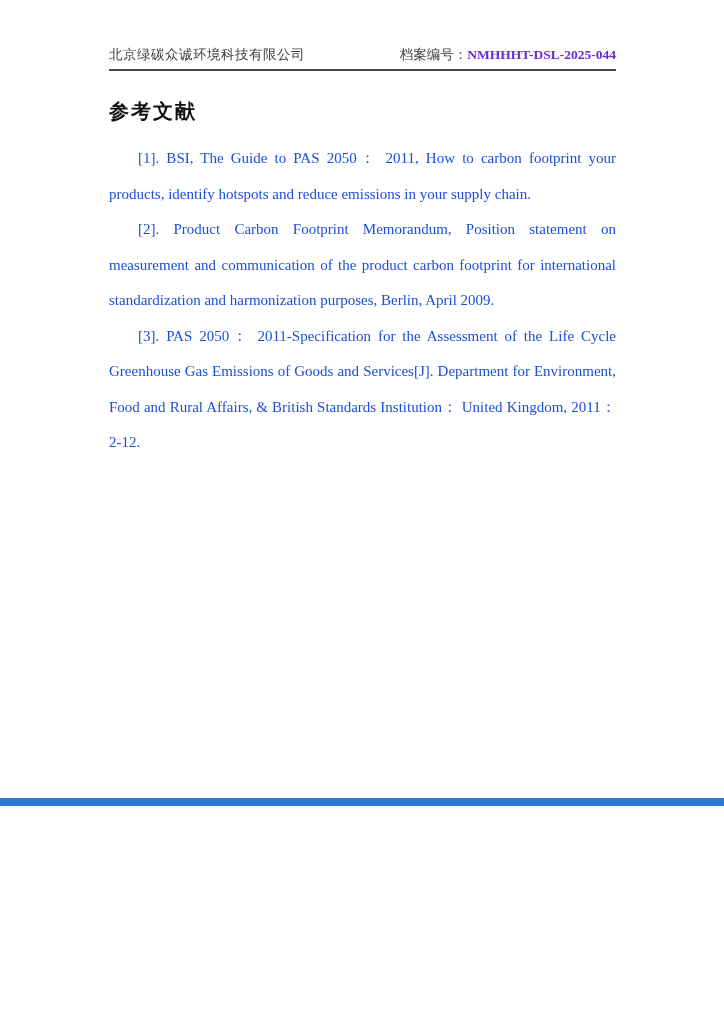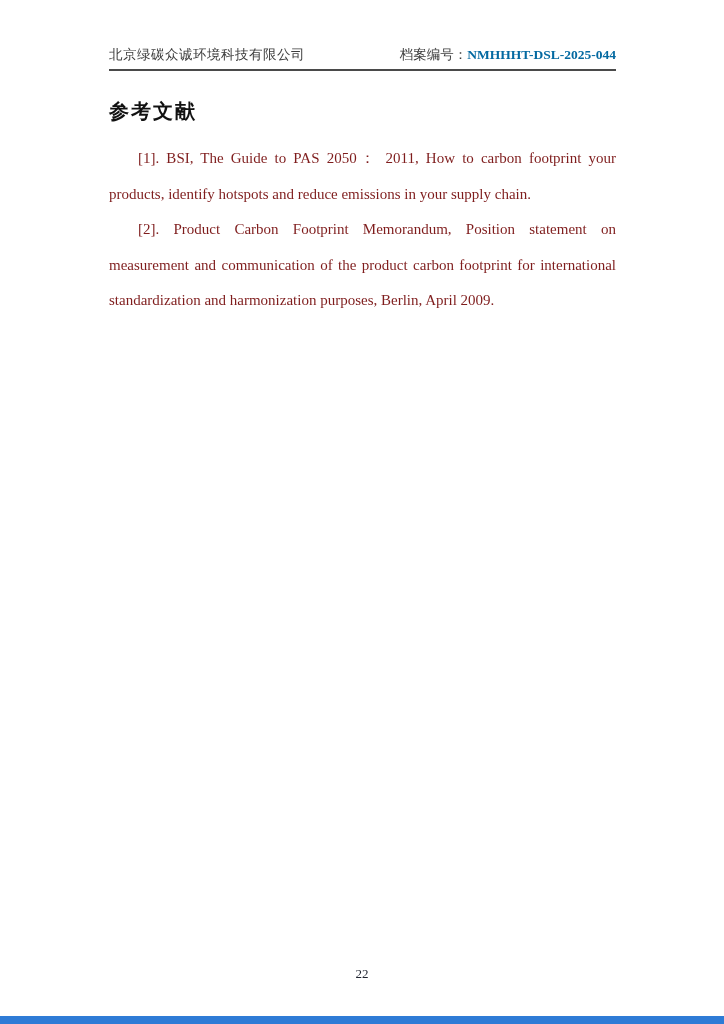--- a/index.html
+++ b/index.html
@@ -1,20 +1,20 @@
 <!DOCTYPE html>
 <html><head>
 <meta charset="utf-8">
 <style>
   * { margin: 0; padding: 0; box-sizing: border-box; }
   html, body { background: #ffffff; }
   .page {
     position: relative;
     width: 724px;
-    height: 1024px;
+    height: 806px;
     margin: 0 auto;
     background: #ffffff;
     font-family: "Liberation Serif", "DejaVu Serif", serif;
     color: #1c1c1c;
     overflow: hidden;
   }
   .content {
     padding: 46px 108px 0 109px;
   }
   .doc-header {
@@ -27,40 +27,40 @@
     color: #3c3c3c;
   }
   .doc-header .company {
     letter-spacing: 0.5px;
   }
   .doc-header .archive {
     white-space: nowrap;
   }
   .doc-header .archive .num {
     font-weight: bold;
-    color: #0369a1;
+    color: #6d28d9;
     font-family: "Liberation Serif", "DejaVu Serif", serif;
   }
   .page-title {
     margin-top: 27px;
     font-size: 20px;
     font-weight: bold;
     letter-spacing: 2px;
     color: #111111;
   }
   .refs {
     margin-top: 16px;
     list-style: none;
   }
   .refs p {
     font-size: 15px;
     line-height: 35.5px;
     text-align: justify;
     text-indent: 29px;
-    color: #7f1d1d;
+    color: #1d4ed8;
   }
   .page-number {
     position: absolute;
     left: 0;
     right: 0;
     top: 966px;
     text-align: center;
     font-size: 13px;
     color: #1f2430;
   }
@@ -84,20 +84,21 @@
       <span class="archive">
         <span>档案编号：</span><span class="num">NMHHHT-DSL-2025-044</span>
       </span>
     </div>
 
     <h1 class="page-title">参考文献</h1>
 
     <div class="refs">
       <p>[1]. BSI, The Guide to PAS 2050： 2011, How to carbon footprint your products, identify hotspots and reduce emissions in your supply chain.</p>
       <p>[2]. Product Carbon Footprint Memorandum, Position statement on measurement and communication of the product carbon footprint for international standardization and harmonization purposes, Berlin, April 2009.</p>
+      <p>[3]. PAS 2050： 2011-Specification for the Assessment of the Life Cycle Greenhouse Gas Emissions of Goods and Services[J]. Department for Environment, Food and Rural Affairs, &amp; British Standards Institution： United Kingdom, 2011： 2-12.</p>
     </div>
 
   </div>
 
   <div class="page-number">22</div>
 
   <div class="footer-bar" style="background: rgb(46, 123, 214);"></div>
 </div>
 
 </body></html>

